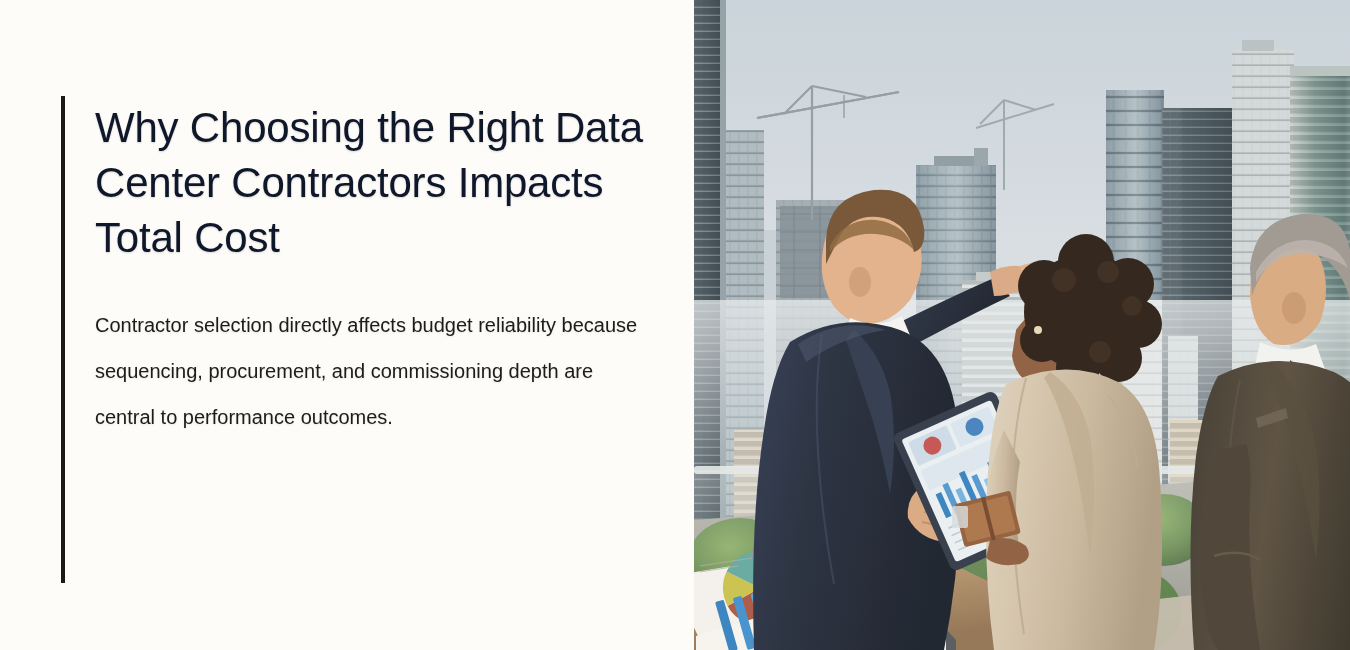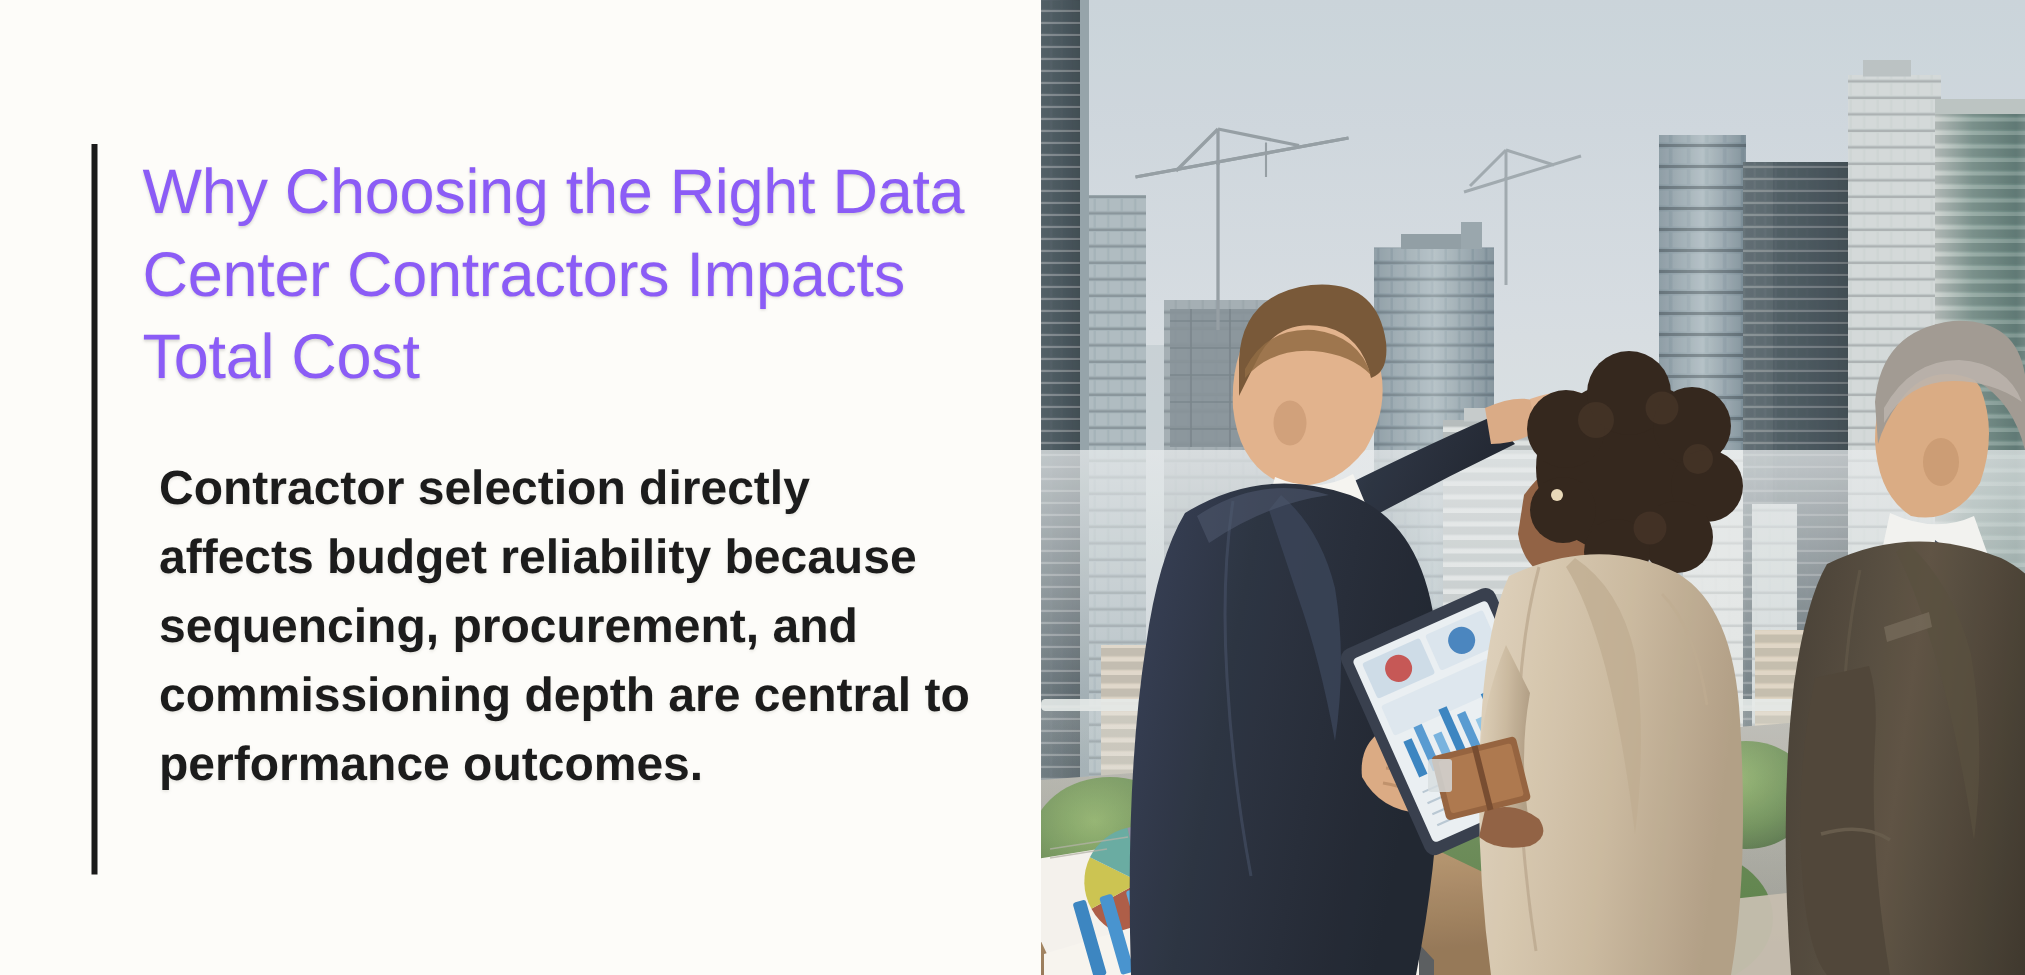--- a/index.html
+++ b/index.html
@@ -29,34 +29,33 @@
   }
   .text-block {
     position:absolute;
     left:95px; top:100px;
     width:580px;
   }
   .headline {
     font-size:42px;
     line-height:55px;
     font-weight:400;
-    color:#8b5cf6;
+    color:#0f172a;
     letter-spacing:-0.2px;
     max-width:575px;
     text-shadow:0 1px 2px rgba(120,120,110,0.28);
   }
   .body-copy {
     margin-top:37px;
-    font-size:32px;
+    font-size:20px;
     line-height:46px;
-    font-weight:700;
+    font-weight:400;
     color:#1c1c1c;
     max-width:545px;
     text-shadow:0 1px 2px rgba(140,140,130,0.18);
-    margin-left:11px;
   }
 
   
   .photo-panel {
     width:656px; height:650px;
     flex:0 0 656px;
     position:relative;
     overflow:hidden;
     background:#cfd8df;
   }

